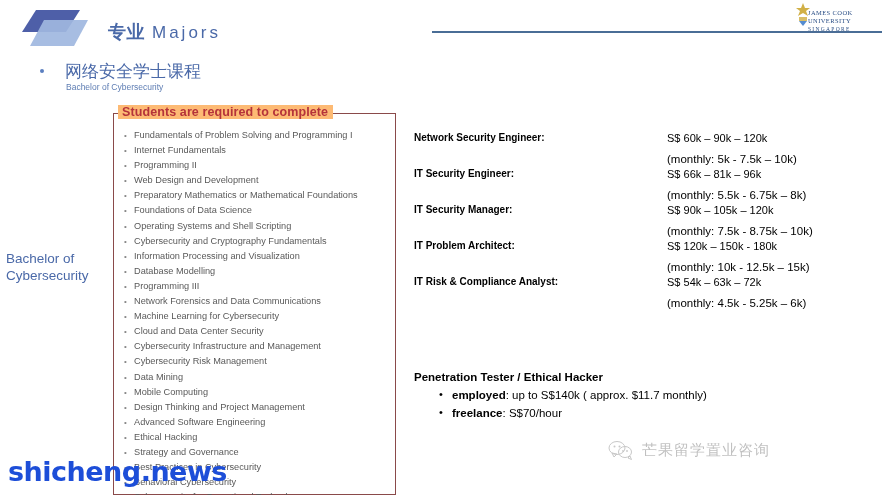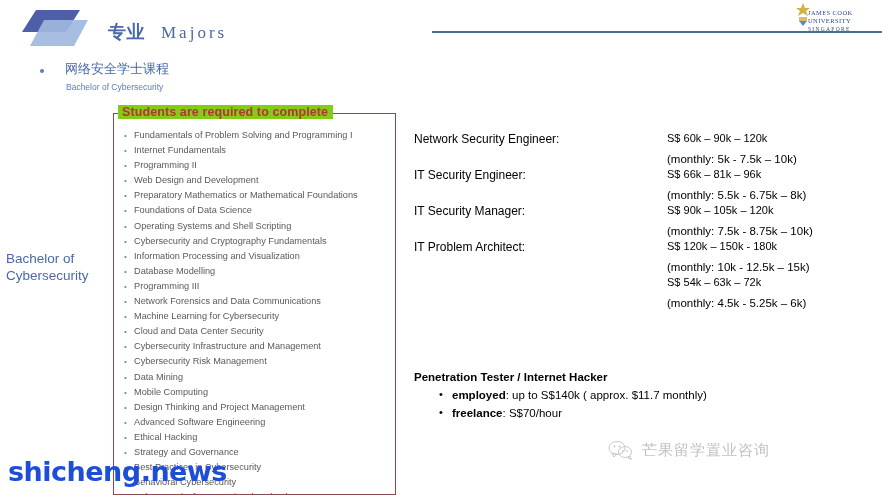--- a/index.html
+++ b/index.html
@@ -37,22 +37,21 @@
   }
   #header-title .cn {
     font-weight: bold;
     font-family: "DejaVu Sans", sans-serif;
     font-size: 18px;
   }
   #header-title .en {
     font-weight: normal;
     letter-spacing: 3px;
     font-size: 17px;
-    margin-left: 16px;
-    font-family: Liberation Serif, serif;
+    margin-left: 7px;
   }
   #header-rule {
     position: absolute;
     left: 432px;
     top: 31px;
     width: 450px;
     height: 2px;
     background: #4a6d96;
   }
 
@@ -69,21 +68,21 @@
     width: 4px;
     height: 4px;
     background: #5b7fc0;
     border-radius: 50%;
   }
   #subheading .cn {
     position: absolute;
     left: 25px;
     top: 0px;
     font-family: "DejaVu Sans", sans-serif;
-    font-size: 13px;
+    font-size: 17px;
     color: #4a69a8;
     white-space: nowrap;
   }
   #subheading .en {
     position: absolute;
     left: 26px;
     top: 22px;
     font-size: 8.5px;
     color: #5e7db3;
     white-space: nowrap;
@@ -108,21 +107,21 @@
     width: 283px;
     height: 382px;
     border: 1px solid #8a4a4a;
     border-top: 1px solid #8a4a4a;
     box-sizing: border-box;
   }
   #courses-title {
     position: absolute;
     left: 118px;
     top: 105px;
-    background: #84cc16;
+    background: #fdba74;
     padding: 0 5px 0 4px;
     font-size: 12.5px;
     font-weight: bold;
     color: #b5333a;
     white-space: nowrap;
     letter-spacing: 0.1px;
   }
   #courses-list {
     position: absolute;
     left: 124px;
@@ -154,22 +153,22 @@
     width: 460px;
   }
   .salary-row {
     position: relative;
     height: 36px;
   }
   .salary-role {
     position: absolute;
     left: 0;
     top: 0;
-    font-size: 12px;
-    font-weight: normal;
+    font-size: 10px;
+    font-weight: bold;
     color: #000;
     white-space: nowrap;
   }
   .salary-annual {
     position: absolute;
     left: 253px;
     top: 0;
     font-size: 11px;
     color: #000;
     white-space: nowrap;
@@ -358,27 +357,28 @@
         <div class="salary-role">IT Security Manager:</div>
         <div class="salary-annual">S$ 90k – 105k – 120k</div>
         <div class="salary-monthly">(monthly: 7.5k  -  8.75k – 10k)</div>
       </div>
       <div class="salary-row">
         <div class="salary-role">IT Problem Architect:</div>
         <div class="salary-annual">S$ 120k – 150k - 180k</div>
         <div class="salary-monthly">(monthly: 10k  -  12.5k – 15k)</div>
       </div>
       <div class="salary-row">
+        <div class="salary-role">IT Risk &amp; Compliance Analyst:</div>
         <div class="salary-annual">S$ 54k – 63k – 72k</div>
         <div class="salary-monthly">(monthly: 4.5k  -  5.25k – 6k)</div>
       </div>
     </div>
 
   <div id="pentest-block">
-    <div id="pentest-title">Penetration Tester / Internet Hacker</div>
+    <div id="pentest-title">Penetration Tester / Ethical Hacker</div>
     <div class="pentest-item"><b>employed</b><span>: up to S$140k ( approx. $11.7 monthly)</span></div>
     <div class="pentest-item"><b>freelance</b><span>: S$70/hour</span></div>
   </div>
 
   <div id="jcu-logo">
     <svg id="jcu-crest" viewBox="0 0 26 24">
       <path d="M13 1 L15 6 L20 6 L16 9 L18 14 L13 11 L8 14 L10 9 L6 6 L11 6 Z" fill="#c9a227" opacity="0.85"></path>
       <rect x="9" y="15" width="8" height="4" fill="#c9a227" opacity="0.7"></rect>
       <polygon points="9,19 17,19 13,24" fill="#2b6fc4" opacity="0.8"></polygon>
     </svg>

